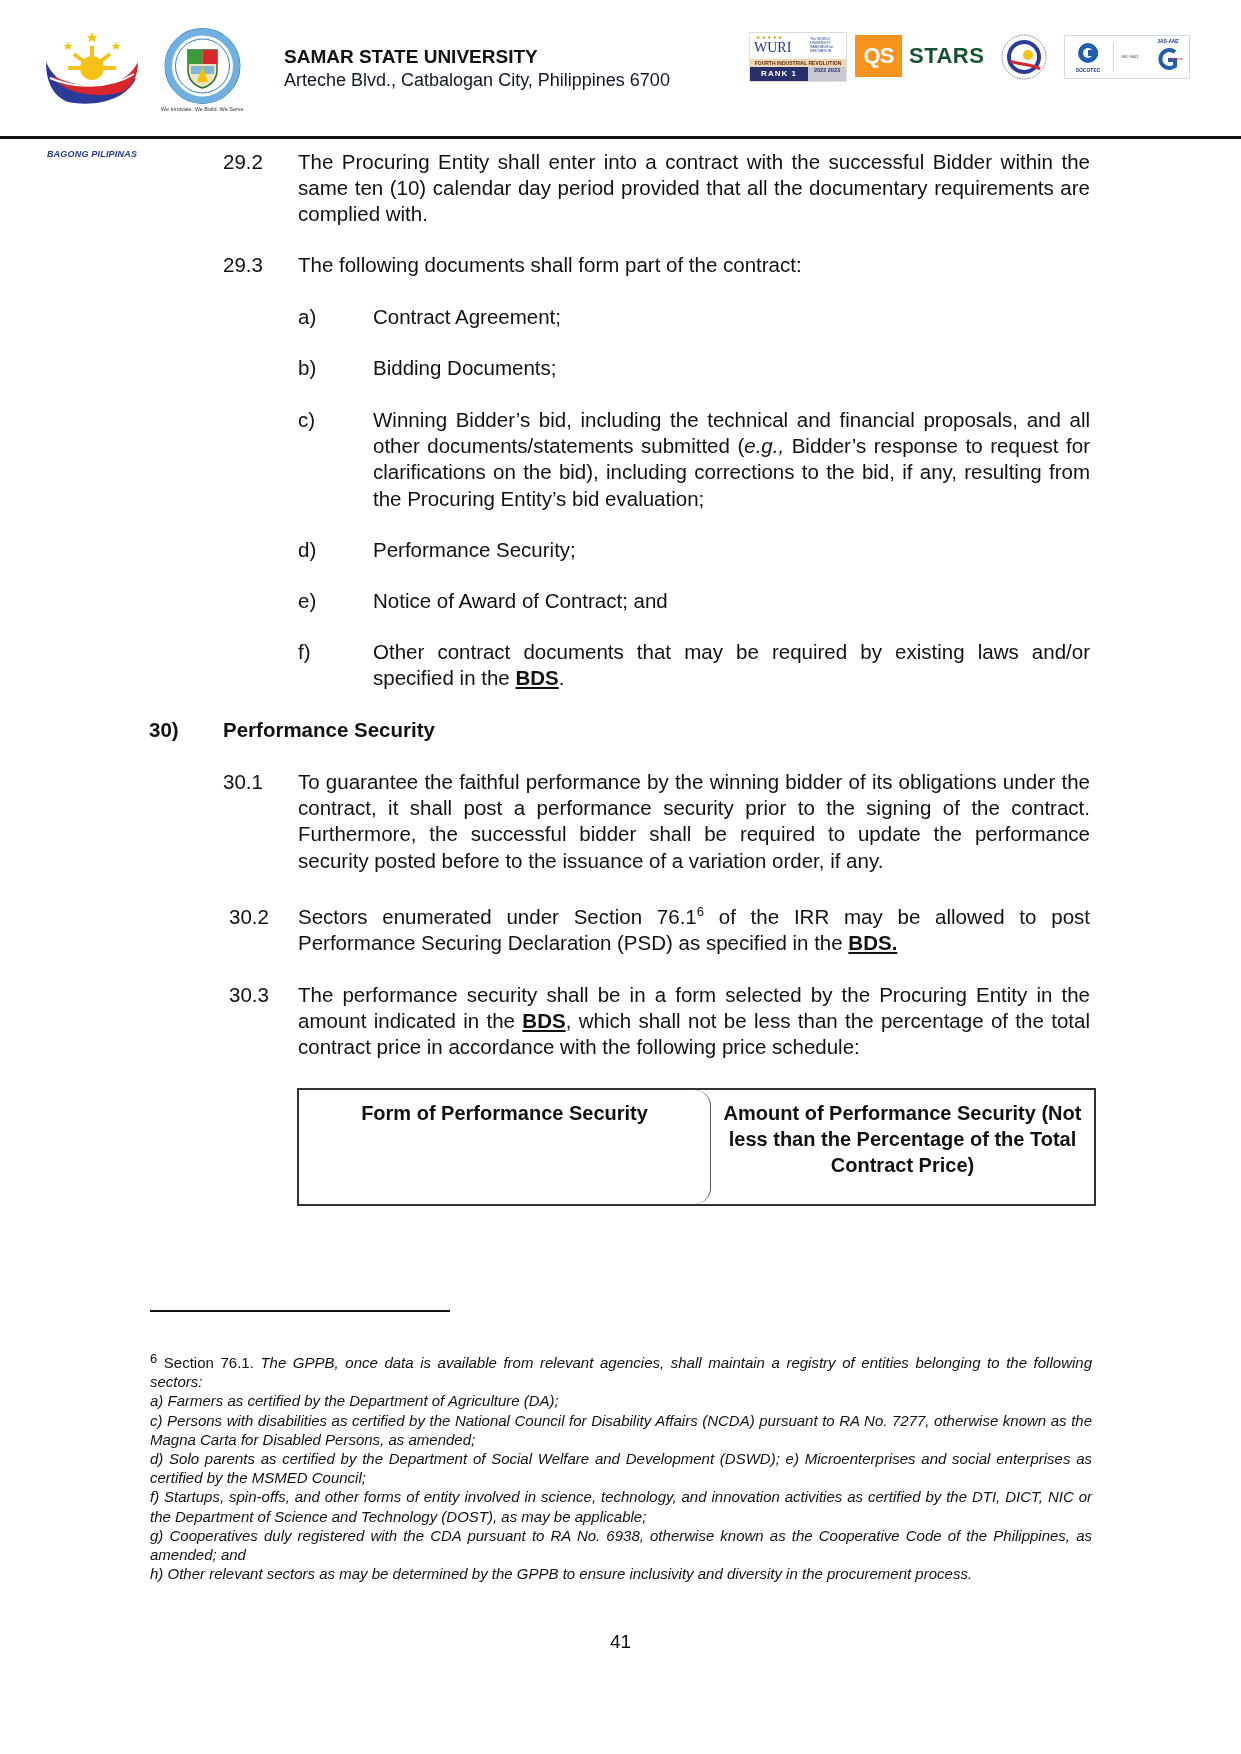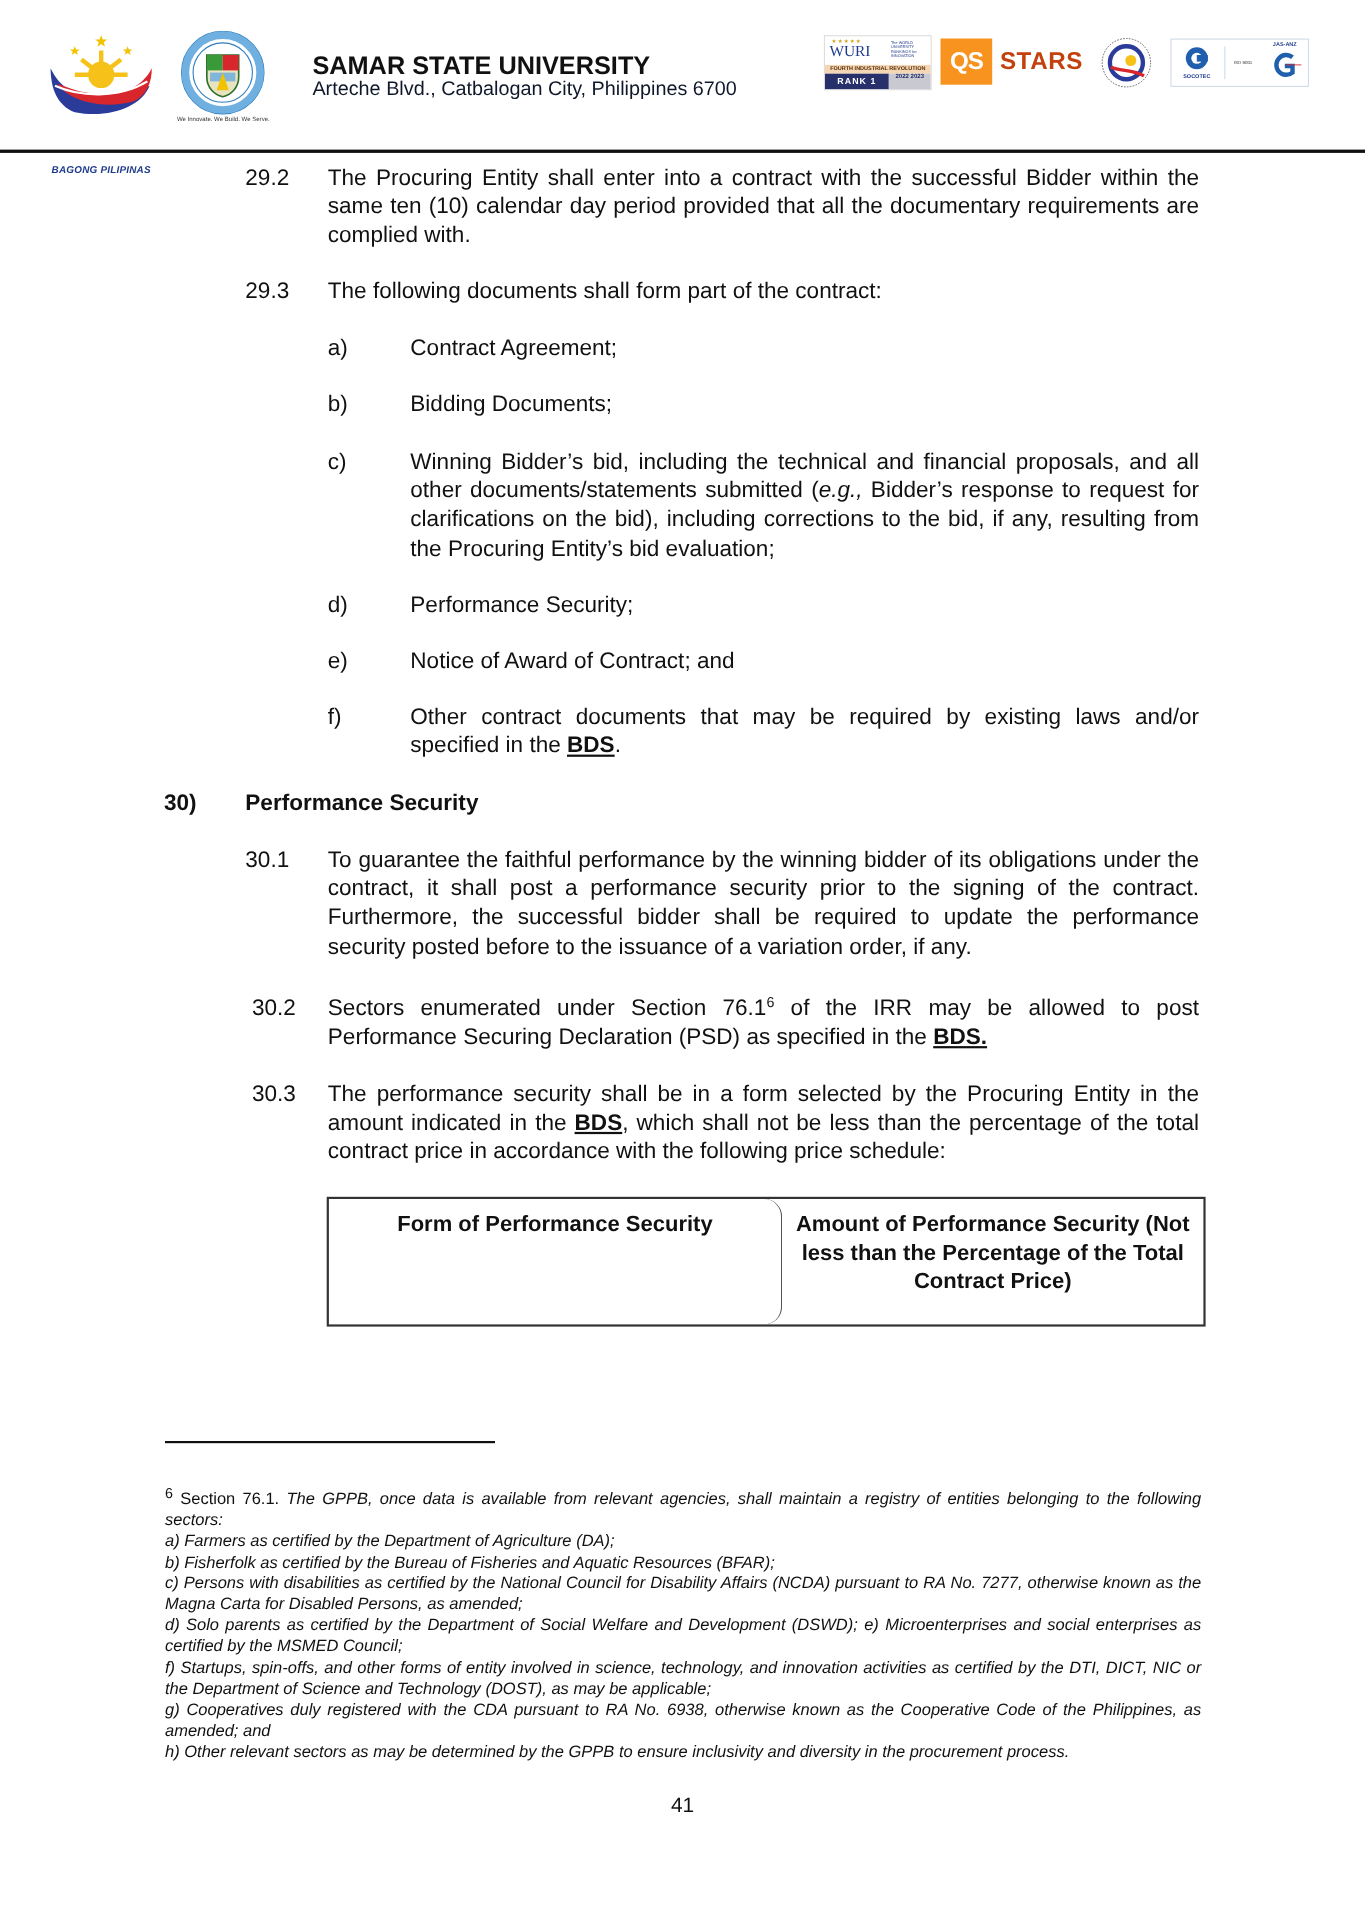--- a/index.html
+++ b/index.html
@@ -9,37 +9,37 @@
   }
   
   .header { position: absolute; left: 0; top: 0; width: 1241px; height: 138px; }
   .hdr-rule { position: absolute; left: 0; top: 136px; width: 1241px; height: 3px; background: #111; }
   .logo-bp { position: absolute; left: 38px; top: 28px; width: 108px; height: 90px; }
   .logo-bp .bp-text { position: absolute; left: 0; top: 78px; width: 108px; text-align: center;
     font-size: 9px; font-weight: bold; font-style: italic; color: #1e3a8a; letter-spacing: 0.2px; margin-top: 43px; }
   .logo-ssu { position: absolute; left: 155px; top: 28px; width: 95px; height: 90px; }
   .logo-ssu .tag { position: absolute; left: -6px; top: 78px; width: 108px; text-align: center;
     font-size: 5.5px; color: #333; }
-  .uni-name { position: absolute; left: 284px; top: 46px; font-size: 23px; font-weight: bold; color: #111; }
+  .uni-name { position: absolute; left: 284px; top: 46px; font-size: 19px; font-weight: bold; color: #111; }
   .uni-addr { position: absolute; left: 284px; top: 70px; font-size: 18px; color: #0f172a; }
   .logo-wuri { position: absolute; left: 749px; top: 32px; width: 96px; height: 48px;
     border: 1px solid #ddd; background: #fff; }
   .wuri-top { position: absolute; left: 0; top: 0; width: 96px; height: 26px; }
   .wuri-word { position: absolute; left: 4px; top: 7px; font-family: "Liberation Serif", serif; font-size: 14px; color: #1e3a8a; }
   .wuri-small { position: absolute; left: 60px; top: 4px; font-size: 3.5px; line-height: 4px; color: #1e3a8a; width: 34px; }
   .wuri-stars { position: absolute; left: 6px; top: 1px; font-size: 5px; color: #d4a017; letter-spacing: 1px; }
   .wuri-mid { position: absolute; left: 0; top: 26px; width: 96px; height: 8px; background: #f3d7b5;
     font-size: 5px; font-weight: bold; color: #5a2d0c; text-align: center; line-height: 8px; }
   .wuri-rank { position: absolute; left: 0; top: 34px; width: 58px; height: 14px; background: #27306b;
     color: #fff; font-size: 8px; font-weight: bold; text-align: center; line-height: 14px; letter-spacing: 1px; }
   .wuri-year { position: absolute; left: 58px; top: 34px; width: 38px; height: 14px; background: #c9c9d2;
     color: #27306b; font-size: 5.5px; text-align: center; line-height: 7px; font-weight: bold; }
   .logo-qs { position: absolute; left: 855px; top: 35px; width: 47px; height: 42px; background: #f7931e;
     color: #fff; font-size: 22px; font-weight: bold; text-align: center; line-height: 42px; letter-spacing: -1px; }
-  .qs-stars { position: absolute; left: 909px; top: 43px; font-size: 22px; font-weight: bold; color: #c2410c; letter-spacing: 0.5px; }
+  .qs-stars { position: absolute; left: 909px; top: 43px; font-size: 22px; font-weight: bold; color: #14532d; letter-spacing: 0.5px; }
   .logo-ph { position: absolute; left: 1000px; top: 33px; width: 48px; height: 48px; }
   .logo-iso { position: absolute; left: 1064px; top: 35px; width: 124px; height: 42px; border: 1px solid #cfdbe8; background: #fff; }
   .iso-socotec { position: absolute; left: 4px; top: 2px; width: 38px; height: 38px; }
   .iso-socotec .soc-text { position: absolute; left: 0; top: 29px; width: 38px; text-align: center; font-size: 5px; font-weight: bold; color: #1e3a8a; }
   .iso-mid { position: absolute; left: 48px; top: 6px; width: 32px; height: 30px; border-left: 1px solid #cfdbe8;
     font-size: 4px; color: #333; text-align: center; line-height: 30px; }
   .iso-jas { position: absolute; left: 86px; top: 2px; width: 34px; height: 38px; }
   .iso-jas .jas-text { position: absolute; left: 0; top: 0; width: 34px; text-align: center; font-size: 5px; color: #1e3a8a; font-weight: bold; }
 
   
@@ -191,21 +191,20 @@
 
 <div class="ps-table">
   <div class="ps-col ps-col1">Form of Performance Security</div>
   <div class="ps-col ps-col2">Amount of Performance Security (Not less than the Percentage of the Total Contract Price)</div>
 </div>
 
 <div class="fn-rule"></div>
 <div class="fn-block">
   <span class="fn-line"><sup>6</sup><span class="upright"> Section 76.1.  </span><span>The GPPB, once data is available from relevant agencies, shall maintain a registry of entities belonging to the following sectors:</span></span>
   <span class="fn-line">a) Farmers as certified by the Department of Agriculture (DA);</span>
-  <span class="fn-line">b) Fisherfolk as certified by the Bureau of Fisheries and Aquatic Resources (BFAR);</span>
   <span class="fn-line">c) Persons with disabilities as certified by the National Council for Disability Affairs (NCDA) pursuant to RA No. 7277, otherwise known as the Magna Carta for Disabled Persons, as amended;</span>
   <span class="fn-line">d) Solo parents as certified by the  Department of Social Welfare and Development (DSWD); e) Microenterprises and social enterprises as certified by the MSMED Council;</span>
   <span class="fn-line">f) Startups, spin-offs, and other forms of entity involved in science, technology, and innovation activities as certified by the DTI, DICT, NIC or the Department of Science and Technology (DOST), as may be applicable;</span>
   <span class="fn-line">g) Cooperatives duly registered with the CDA pursuant to RA No. 6938, otherwise known as the Cooperative Code of the Philippines, as amended; and</span>
   <span class="fn-line">h) Other relevant sectors as may be determined by the GPPB to ensure inclusivity and diversity in the procurement process.</span>
 </div>
 
 <div class="page-num">41</div>
 
 </body></html>

